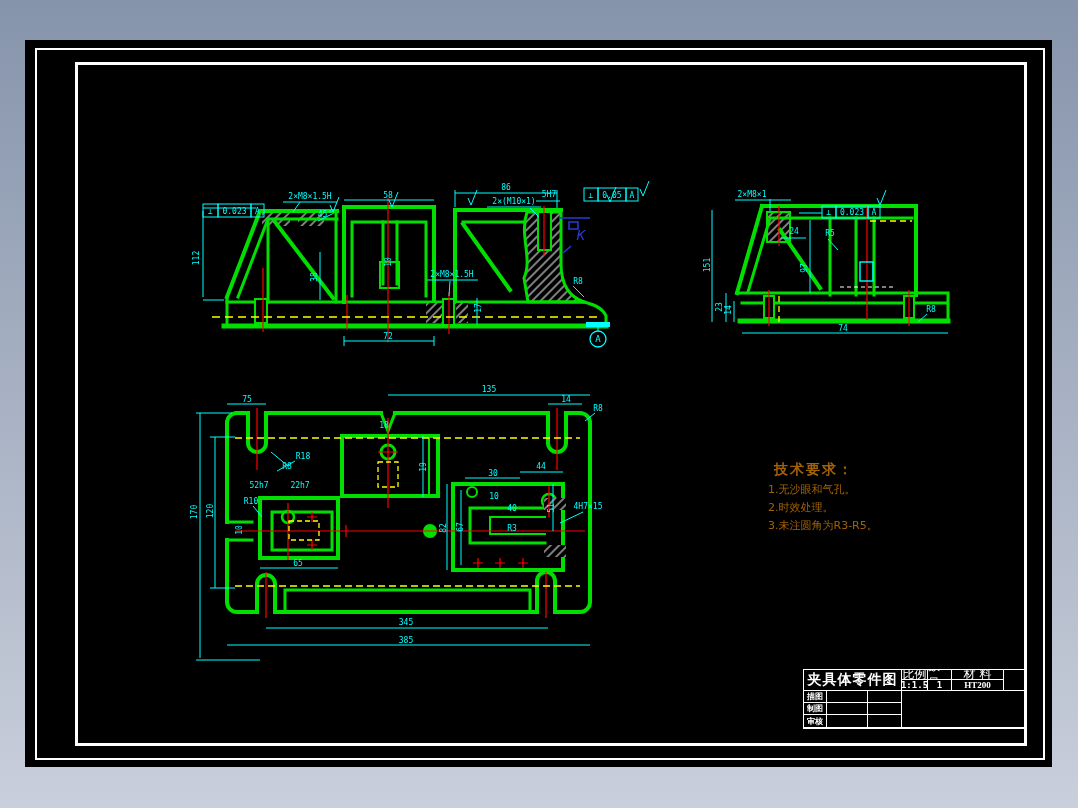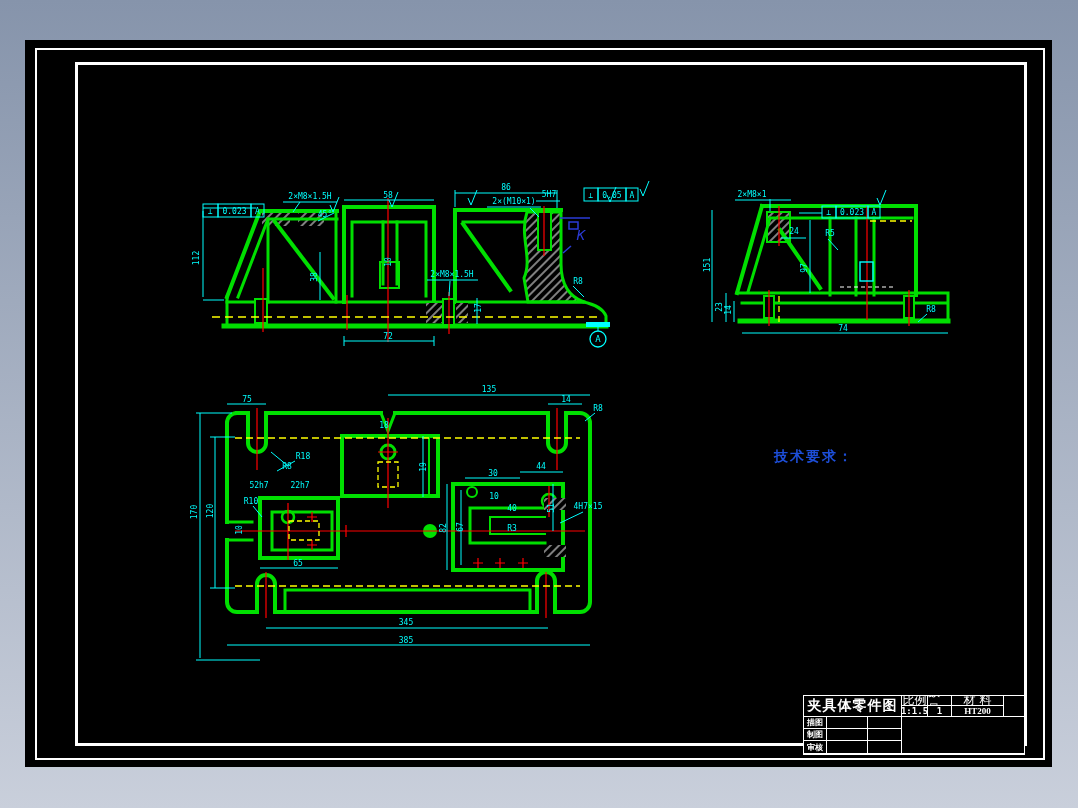--- a/index.html
+++ b/index.html
@@ -5,24 +5,24 @@
   html,body{margin:0;padding:0;}
   body{
     width:1078px;height:808px;position:relative;overflow:hidden;
     background:linear-gradient(#8694ab,#c9cfdb);
     font-family:"DejaVu Sans",sans-serif;
   }
   .canvas{position:absolute;left:25px;top:40px;width:1027px;height:727px;background:#000;}
   .outer-border{position:absolute;left:35px;top:48px;width:1006px;height:708px;border:2px solid #fff;}
   .inner-frame{position:absolute;left:75px;top:62px;width:946px;height:678px;border:3px solid #fff;}
   svg.cad{position:absolute;left:0;top:0;pointer-events:none;}
-  .techreq{position:absolute;left:768px;top:448px;color:#1d4ed8;width:170px;}
+  .techreq{position:absolute;left:768px;top:461px;color:#a16207;width:170px;}
   .techreq .tr-title{font-size:14px;font-weight:bold;letter-spacing:2px;margin-left:6px;}
   .techreq .tr-item{font-size:11px;margin-top:3px;white-space:nowrap;}
-  .tb{position:absolute;left:803px;top:695px;display:grid;
+  .tb{position:absolute;left:803px;top:669px;display:grid;
       grid-template-columns:23px 41px 34px 26px 24px 52px 20px;
       grid-template-rows:10px 11px 12px 12px 13px;
       border:1px solid #fff;color:#fff;background:#000;}
   .tb .c{border-right:1px solid #fff;border-bottom:1px solid #fff;
          display:flex;align-items:center;justify-content:center;overflow:hidden;}
   .tb .title{grid-column:1/4;grid-row:1/3;font-size:14px;font-weight:bold;letter-spacing:1px;}
   .tb .h{font-size:12px;}
   .tb .v{font-size:9px;font-weight:bold;font-family:"DejaVu Sans Mono",monospace;text-align:center;}
   .tb .lbl{font-size:8px;font-weight:bold;}
   .tb .big{grid-column:4/8;grid-row:3/6;}
@@ -240,20 +240,25 @@
       <text transform="translate(463,527) rotate(-90)" fill="#00ffff" font-size="8" text-anchor="middle" font-family="&quot;DejaVu Sans Mono&quot;,monospace">67</text>
       <text transform="translate(446,528) rotate(-90)" fill="#00ffff" font-size="8" text-anchor="middle" font-family="&quot;DejaVu Sans Mono&quot;,monospace">82</text>
       <text transform="translate(554,508) rotate(-90)" fill="#00ffff" font-size="8" text-anchor="middle" font-family="&quot;DejaVu Sans Mono&quot;,monospace">51</text>
       <text transform="translate(512,531)" fill="#00ffff" font-size="8" text-anchor="middle" font-family="&quot;DejaVu Sans Mono&quot;,monospace">R3</text>
       <text transform="translate(588,509)" fill="#00ffff" font-size="8" text-anchor="middle" font-family="&quot;DejaVu Sans Mono&quot;,monospace">4H7×15</text>
     </g>
 </svg>
 
 <div class="techreq">
   <div class="tr-title">技术要求：</div>
+  <div id="tech-items">
+      <div class="tr-item">1.无沙眼和气孔。</div>
+      <div class="tr-item">2.时效处理。</div>
+      <div class="tr-item">3.未注圆角为R3-R5。</div>
+    </div>
 </div>
 
 <div class="tb">
   <div class="c title">夹具体零件图</div>
   <div class="c h">比例</div>
   <div class="c h">数量</div>
   <div class="c h">材 料</div>
   <div class="c last" style="grid-column:7;grid-row:1/3;"></div>
   <div class="c v" style="grid-column:4;grid-row:2;">1:1.5</div>
   <div class="c v" style="grid-column:5;grid-row:2;">1</div>

